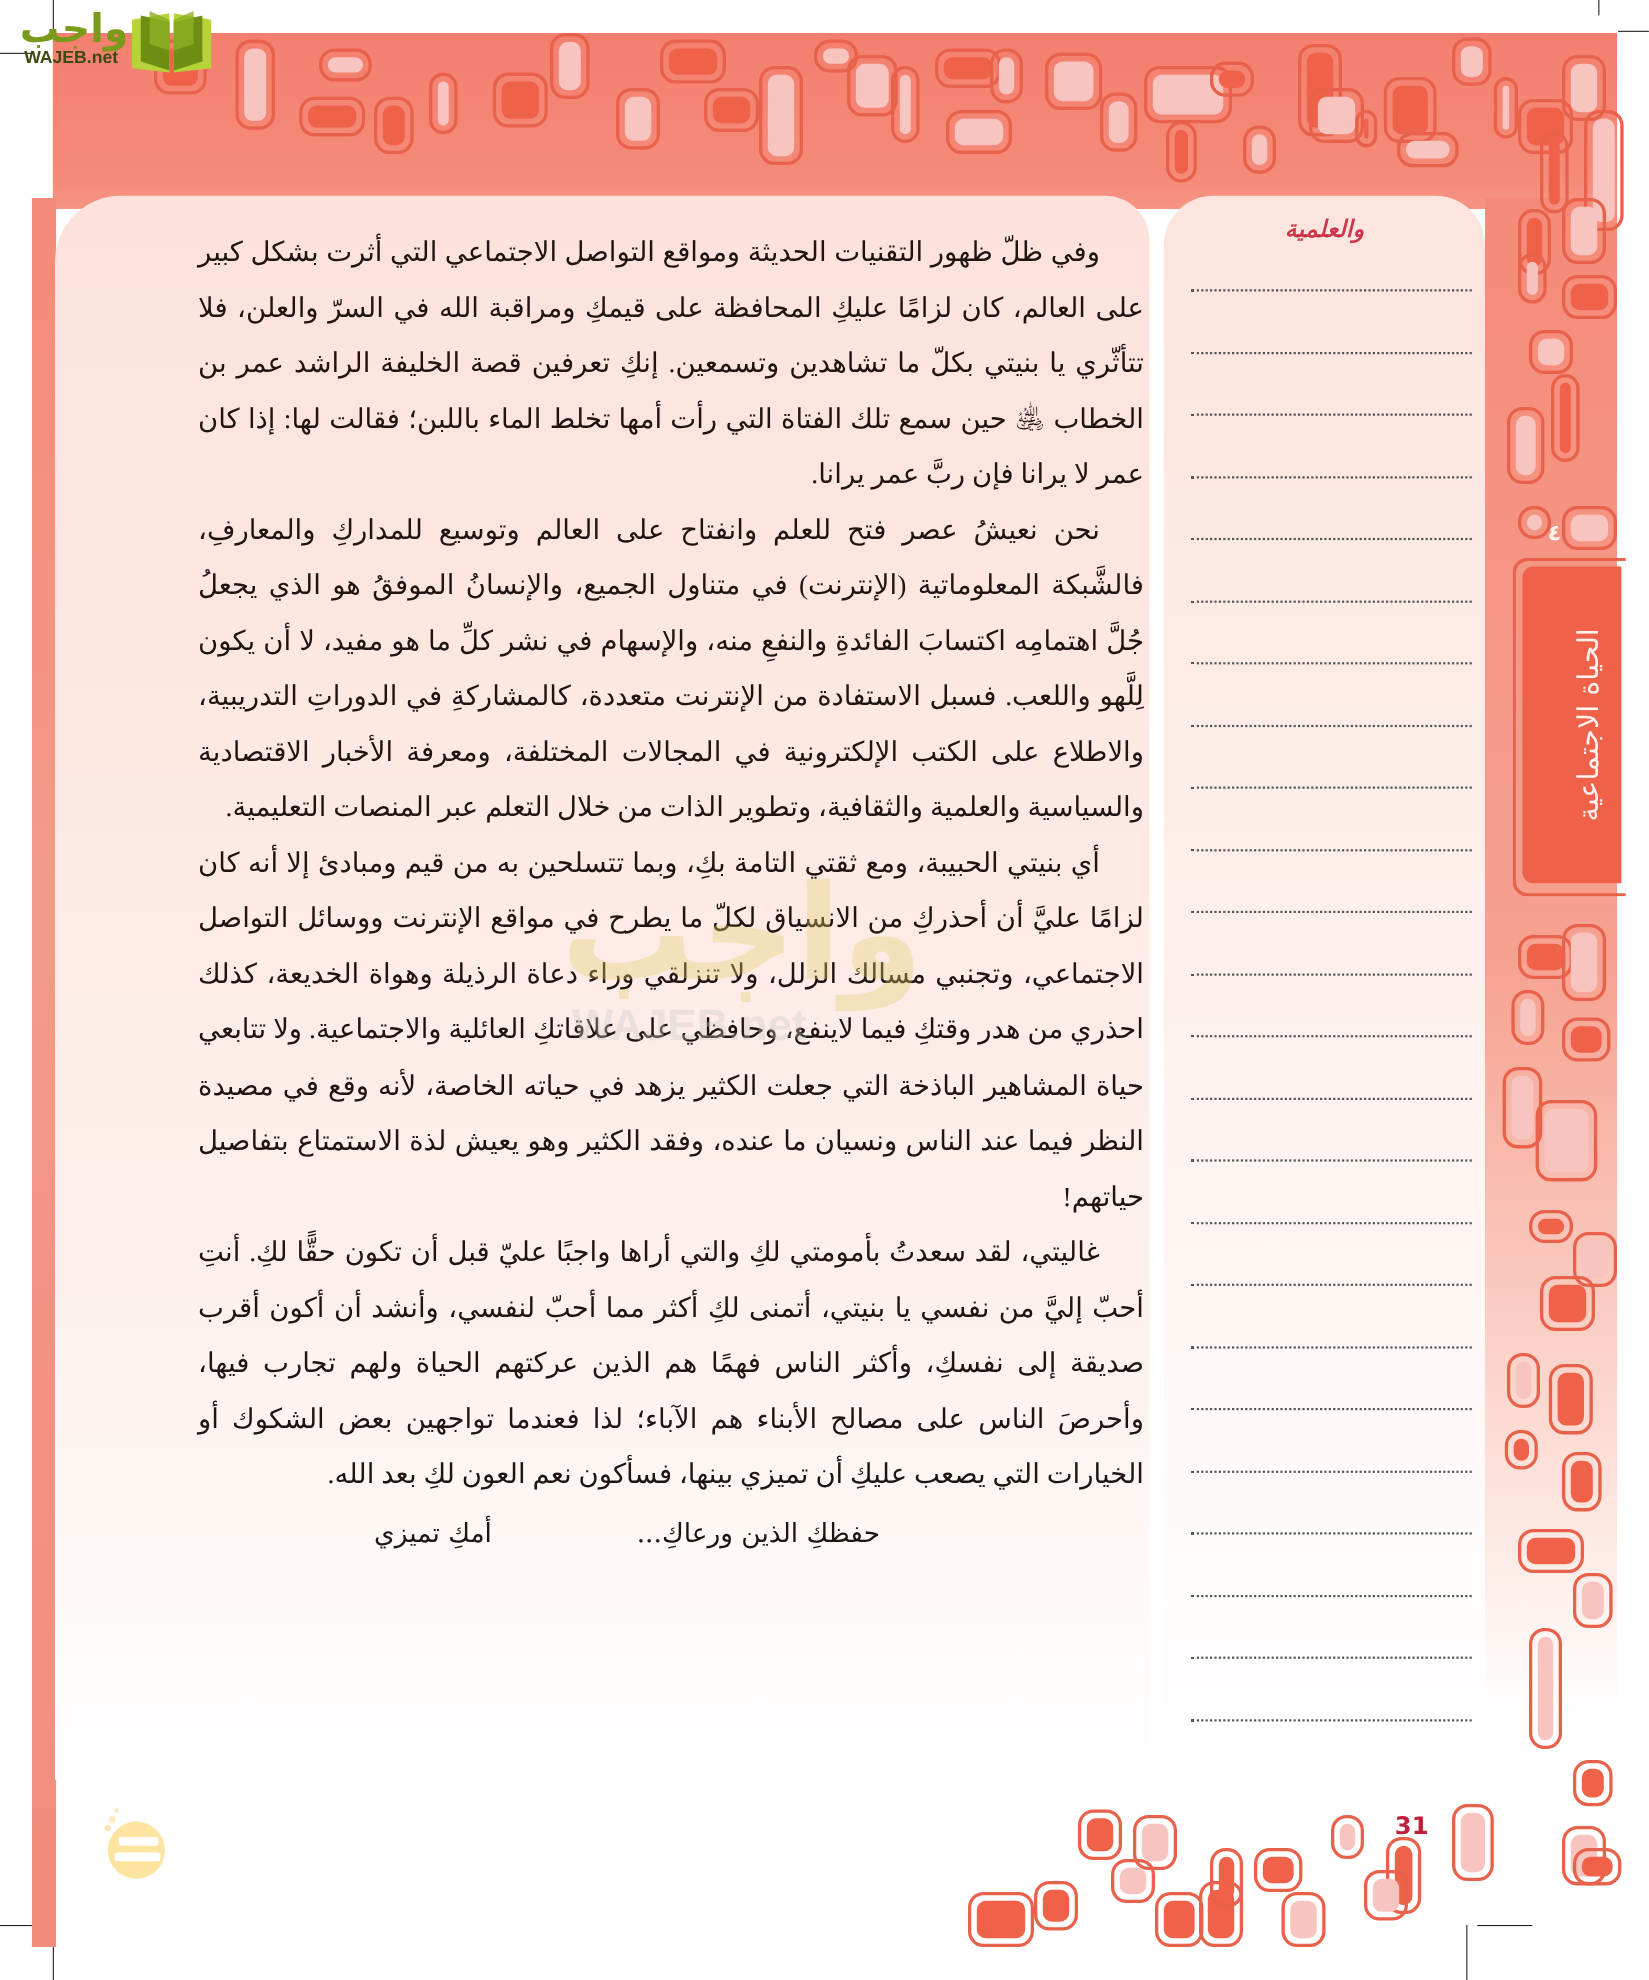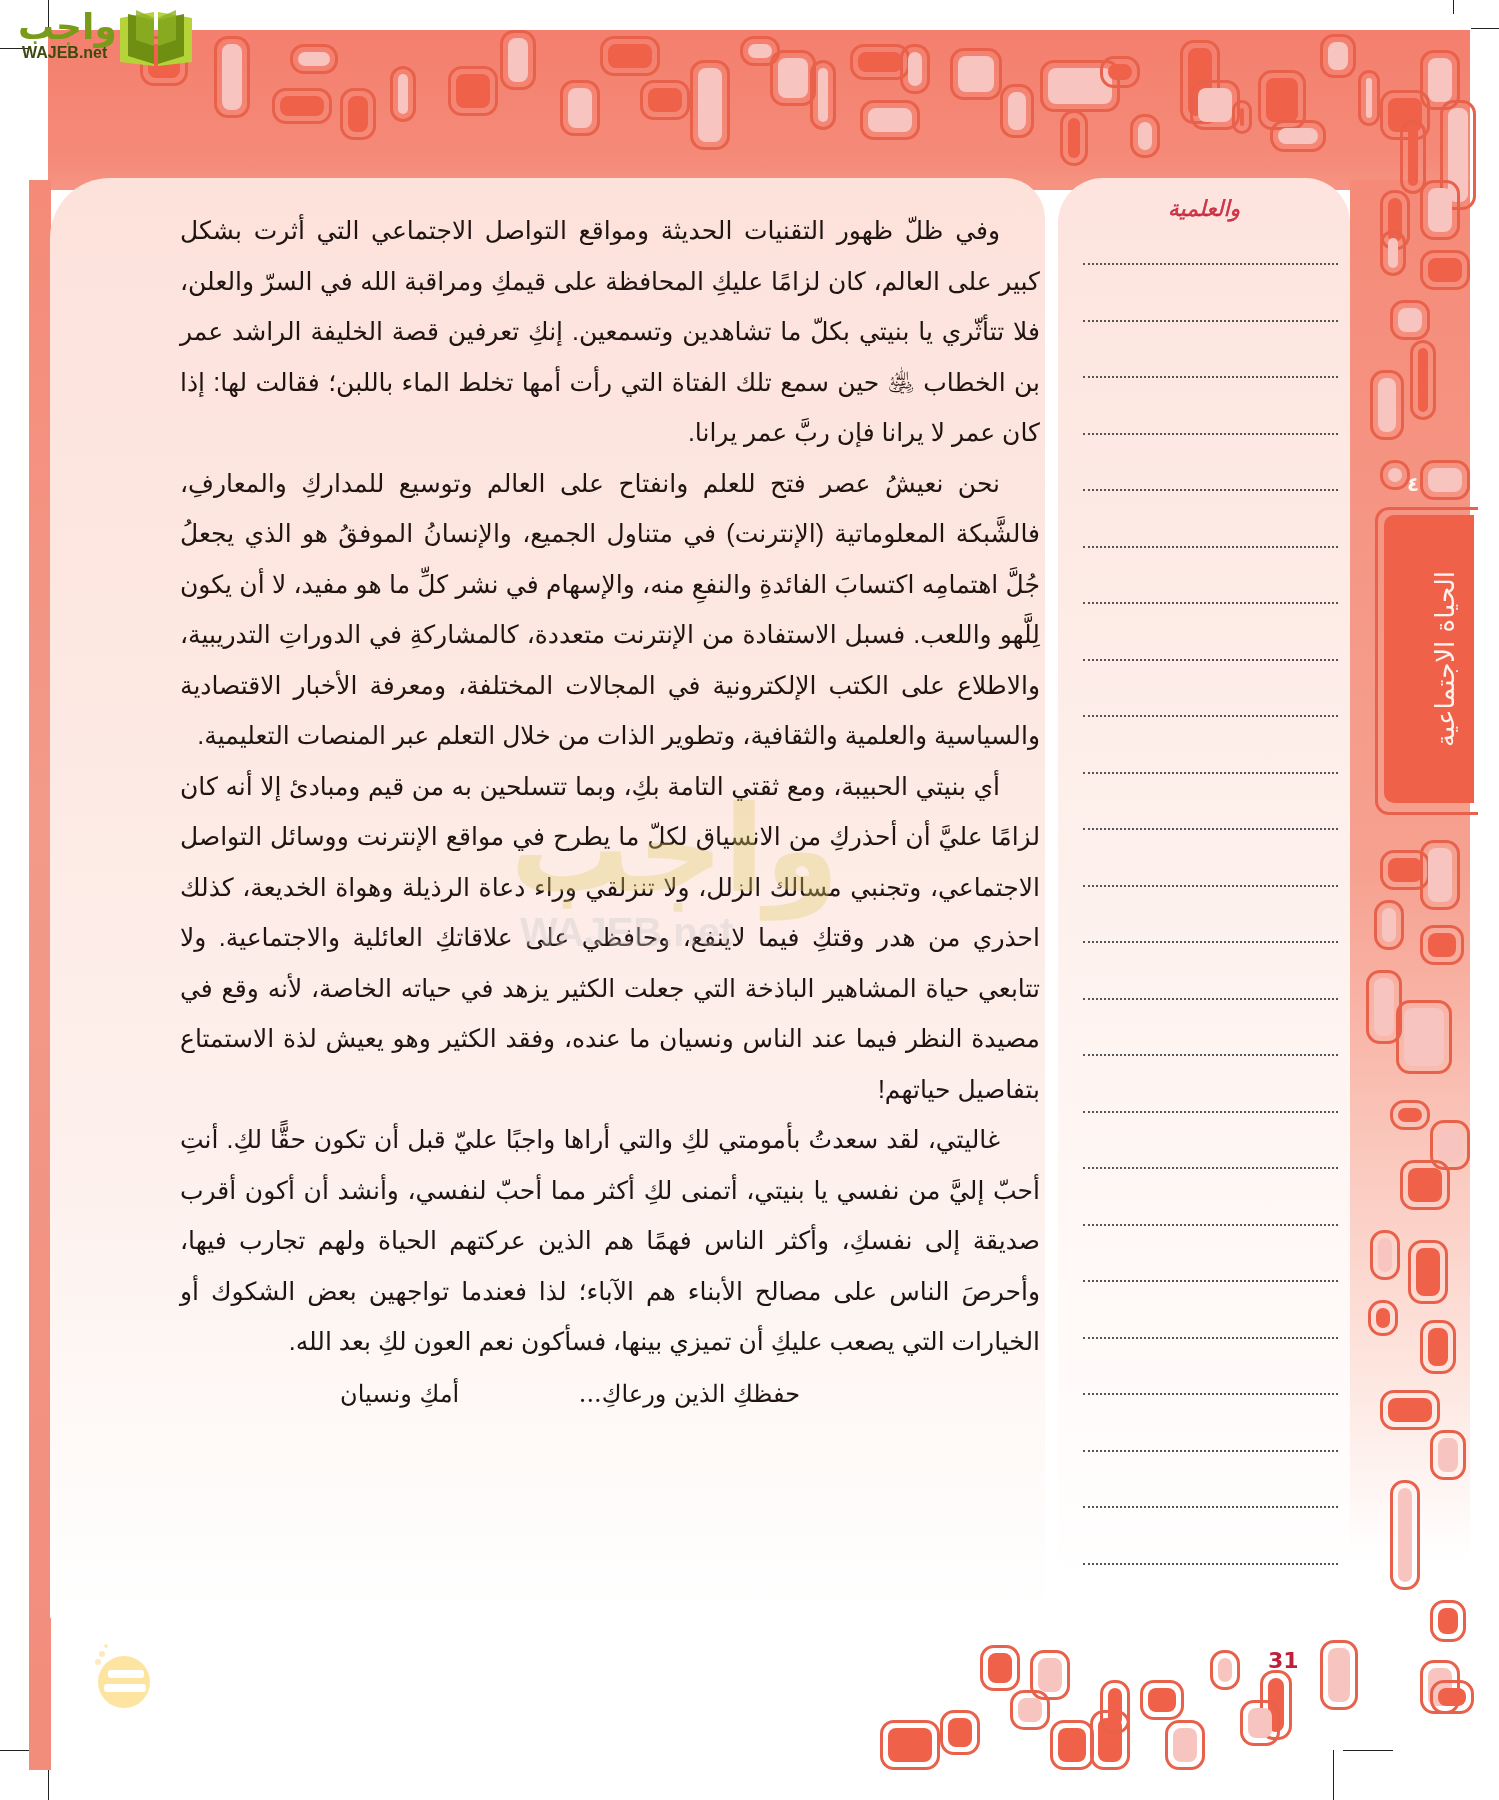--- a/index.html
+++ b/index.html
@@ -27,21 +27,21 @@
                     border:3px solid #e9614a; border-right:none; border-radius:14px 0 0 14px; }
   .side-tab { position:absolute; left:1384px; top:515px; width:90px; height:288px;
               background:#ef6149; border-radius:10px 0 0 10px; }
   .side-tab-label { position:absolute; left:0; top:0; width:288px; height:90px;
                     transform-origin:0 0; transform:translate(16px,288px) rotate(-90deg);
                     display:flex; align-items:center; justify-content:center;
                     color:#fff2ee; font-size:26px; font-family:"DejaVu Sans", sans-serif; direction:rtl; }
   .unit-number { position:absolute; left:1407px; top:472px; color:#fff3ee; font-size:20px; font-weight:bold;
                  font-family:"DejaVu Sans", sans-serif; }
   .body-text { position:absolute; left:180px; top:205px; width:860px; direction:rtl; text-align:justify;
-               font-family:Liberation Sans, sans-serif; font-size:25px; line-height:50.5px; color:#1f1411; }
+               font-family:Liberation Serif, serif; font-size:25px; line-height:50.5px; color:#1f1411; }
   .body-text p { margin:0; text-indent:0; }
   .body-text p.indent { text-indent:40px; }
   .signature-row { position:absolute; top:1380px; left:300px; width:500px; height:40px; direction:rtl;
                    font-family:"DejaVu Serif", serif; font-size:24px; color:#1f1411; }
   .sig-left { position:absolute; right:0; top:0; }
   .sig-right { position:absolute; left:40px; top:0; }
   .page-number { position:absolute; left:1268px; top:1648px; color:#c01f3a; font-size:22px; font-weight:bold;
                  font-family:"DejaVu Sans", sans-serif; }
   .blob { position:absolute; border-radius:14px; box-sizing:border-box; }
   .blob.o { border:3px solid #e8614a; }
@@ -367,21 +367,21 @@
   <p class="indent">غاليتي، لقد سعدتُ بأمومتي لكِ والتي أراها واجبًا عليّ قبل أن تكون حقًّا لكِ. أنتِ أحبّ إليَّ من نفسي يا بنيتي، أتمنى لكِ أكثر مما أحبّ لنفسي، وأنشد أن أكون أقرب صديقة إلى نفسكِ، وأكثر الناس فهمًا هم الذين عركتهم الحياة ولهم تجارب فيها، وأحرصَ الناس على مصالح الأبناء هم الآباء؛ لذا فعندما تواجهين بعض الشكوك أو الخيارات التي يصعب عليكِ أن تميزي بينها، فسأكون نعم العون لكِ بعد الله.</p>
 </div>
 
 <div class="watermark">
   <span class="watermark-ar">واجب</span>
   <span class="watermark-en">WAJEB.net</span>
 </div>
 
 <div class="signature-row">
   <span class="sig-left">حفظكِ الذين ورعاكِ...</span>
-  <span class="sig-right">أمكِ ونسيان</span>
+  <span class="sig-right">أمكِ تميزي</span>
 </div>
 
 <svg class="corner-emblem" viewBox="0 0 70 70">
   <circle cx="38" cy="42" r="26" fill="#fde4a0"></circle>
   <rect x="22" y="30" width="36" height="8" rx="3" fill="#ffffff"></rect>
   <rect x="18" y="44" width="42" height="8" rx="3" fill="#ffffff"></rect>
   <circle cx="16" cy="14" r="3" fill="#fde9bd"></circle>
   <circle cx="12" cy="22" r="3" fill="#fde9bd"></circle>
   <circle cx="20" cy="6" r="2" fill="#fde9bd"></circle>
 </svg>

